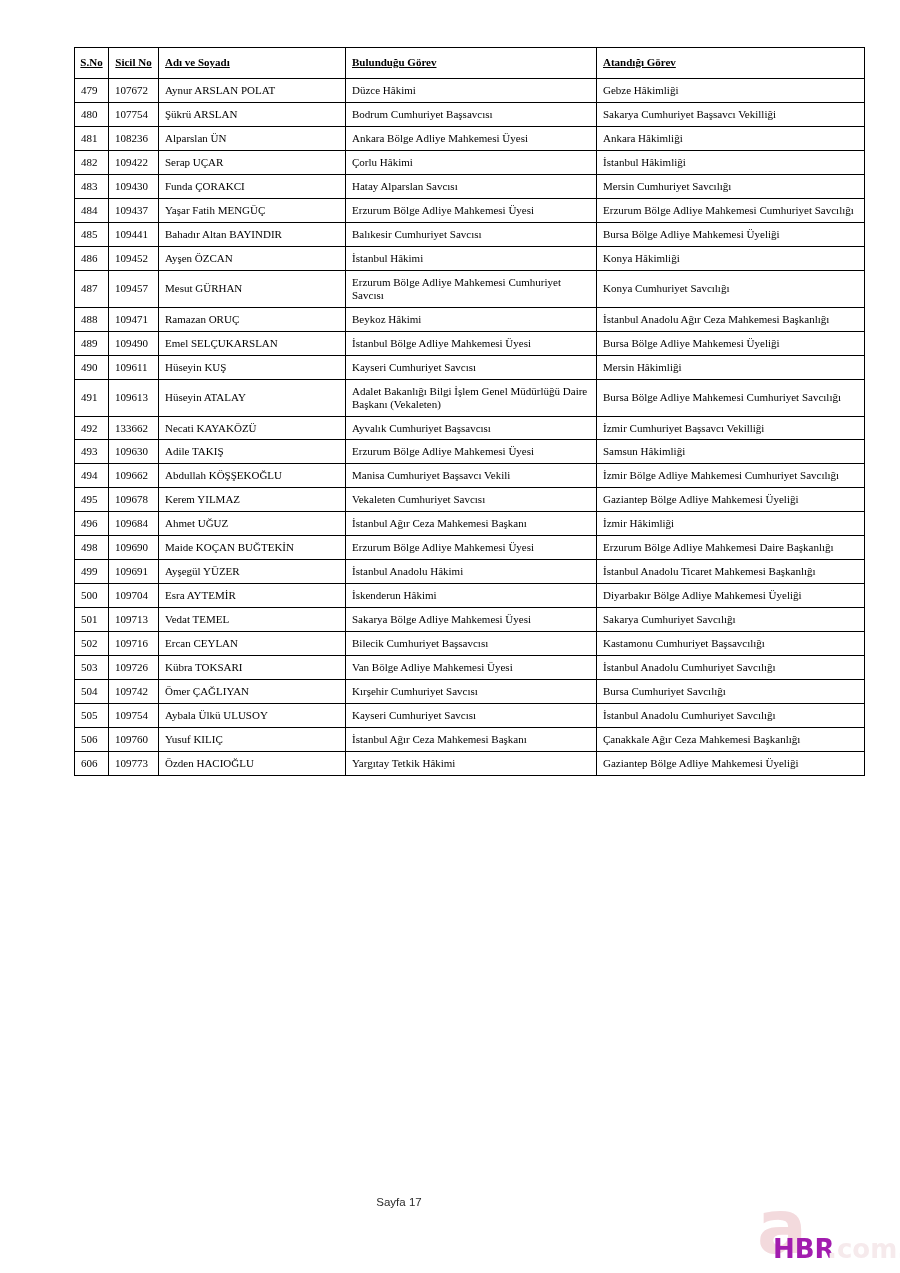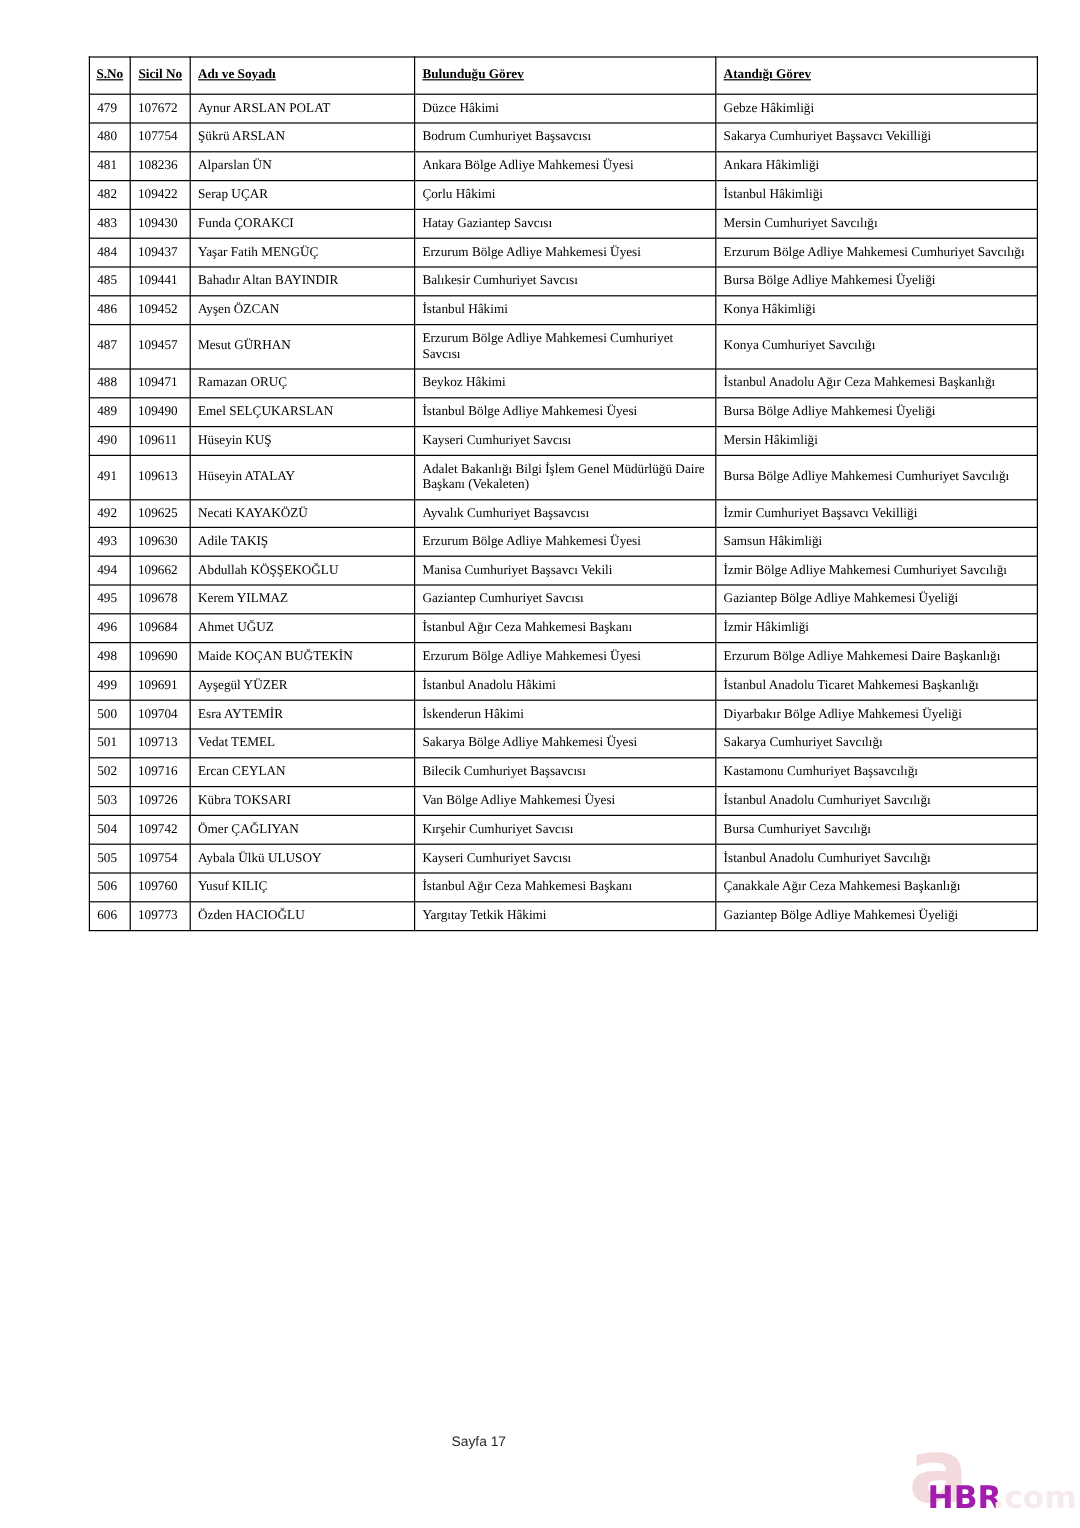--- a/index.html
+++ b/index.html
@@ -189,21 +189,21 @@
             <td class="sno">482</td>
             <td class="sicil">109422</td>
             <td class="text-cell">Serap UÇAR</td>
             <td class="text-cell">Çorlu Hâkimi</td>
             <td class="text-cell">İstanbul Hâkimliği</td>
           </tr>
           <tr>
             <td class="sno">483</td>
             <td class="sicil">109430</td>
             <td class="text-cell">Funda ÇORAKCI</td>
-            <td class="text-cell">Hatay Gaziantep Savcısı</td>
+            <td class="text-cell">Hatay Alparslan Savcısı</td>
             <td class="text-cell">Mersin Cumhuriyet Savcılığı</td>
           </tr>
           <tr>
             <td class="sno">484</td>
             <td class="sicil">109437</td>
             <td class="text-cell">Yaşar Fatih MENGÜÇ</td>
             <td class="text-cell">Erzurum Bölge Adliye Mahkemesi Üyesi</td>
             <td class="text-cell">Erzurum Bölge Adliye Mahkemesi Cumhuriyet Savcılığı</td>
           </tr>
           <tr>
@@ -250,21 +250,21 @@
           </tr>
           <tr>
             <td class="sno">491</td>
             <td class="sicil">109613</td>
             <td class="text-cell">Hüseyin ATALAY</td>
             <td class="text-cell">Adalet Bakanlığı Bilgi İşlem Genel Müdürlüğü Daire Başkanı (Vekaleten)</td>
             <td class="text-cell">Bursa Bölge Adliye Mahkemesi Cumhuriyet Savcılığı</td>
           </tr>
           <tr>
             <td class="sno">492</td>
-            <td class="sicil">109625</td>
+            <td class="sicil">133662</td>
             <td class="text-cell">Necati KAYAKÖZÜ</td>
             <td class="text-cell">Ayvalık Cumhuriyet Başsavcısı</td>
             <td class="text-cell">İzmir Cumhuriyet Başsavcı Vekilliği</td>
           </tr>
           <tr>
             <td class="sno">493</td>
             <td class="sicil">109630</td>
             <td class="text-cell">Adile TAKIŞ</td>
             <td class="text-cell">Erzurum Bölge Adliye Mahkemesi Üyesi</td>
             <td class="text-cell">Samsun Hâkimliği</td>
@@ -273,21 +273,21 @@
             <td class="sno">494</td>
             <td class="sicil">109662</td>
             <td class="text-cell">Abdullah KÖŞŞEKOĞLU</td>
             <td class="text-cell">Manisa Cumhuriyet Başsavcı Vekili</td>
             <td class="text-cell">İzmir Bölge Adliye Mahkemesi Cumhuriyet Savcılığı</td>
           </tr>
           <tr>
             <td class="sno">495</td>
             <td class="sicil">109678</td>
             <td class="text-cell">Kerem YILMAZ</td>
-            <td class="text-cell">Gaziantep Cumhuriyet Savcısı</td>
+            <td class="text-cell">Vekaleten Cumhuriyet Savcısı</td>
             <td class="text-cell">Gaziantep Bölge Adliye Mahkemesi Üyeliği</td>
           </tr>
           <tr>
             <td class="sno">496</td>
             <td class="sicil">109684</td>
             <td class="text-cell">Ahmet UĞUZ</td>
             <td class="text-cell">İstanbul Ağır Ceza Mahkemesi Başkanı</td>
             <td class="text-cell">İzmir Hâkimliği</td>
           </tr>
           <tr>

